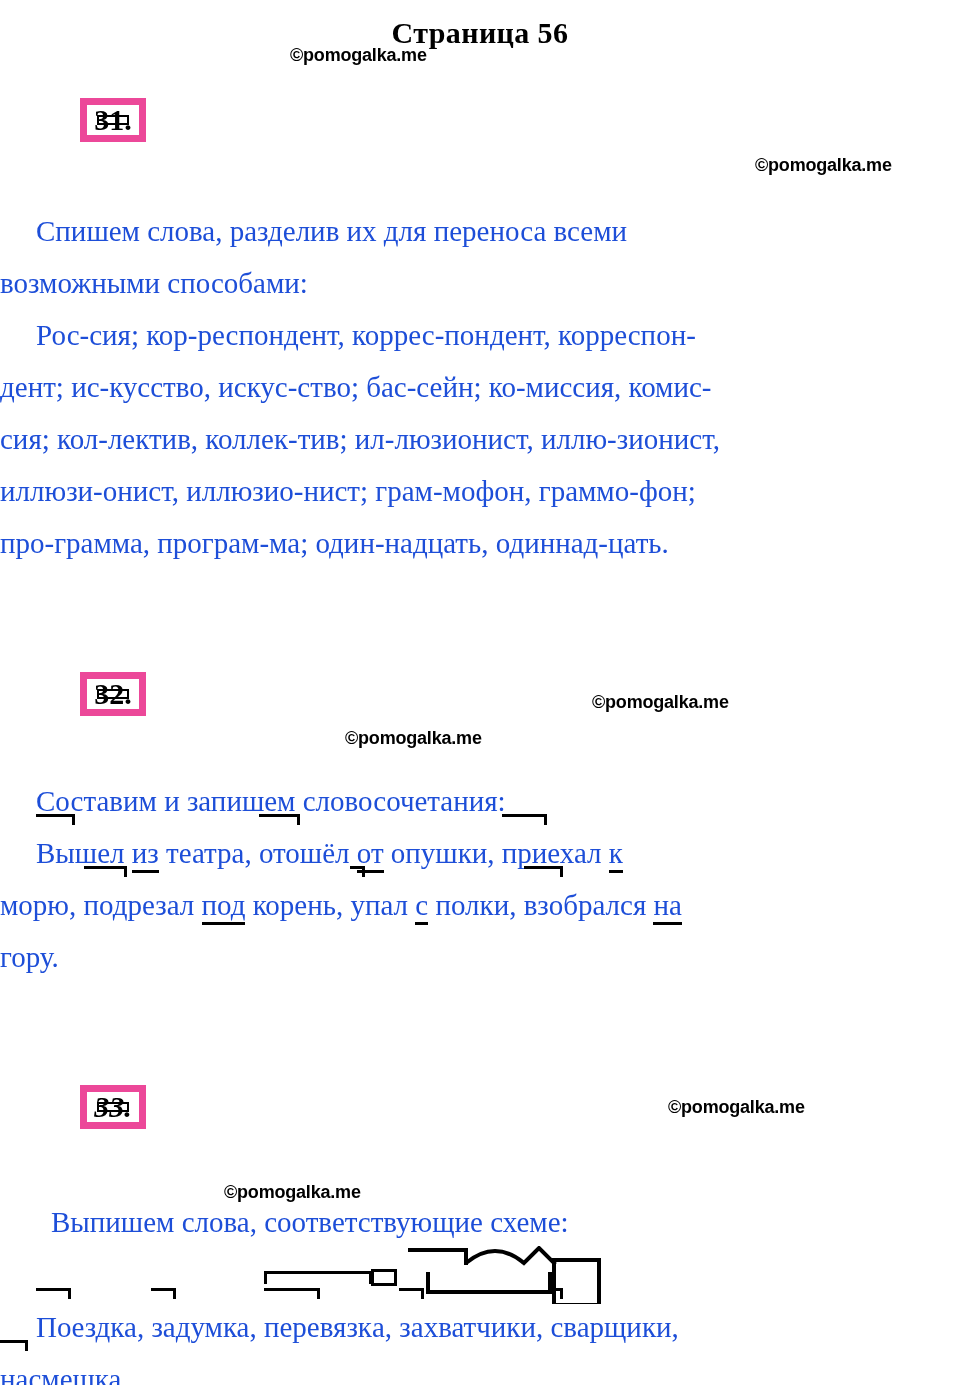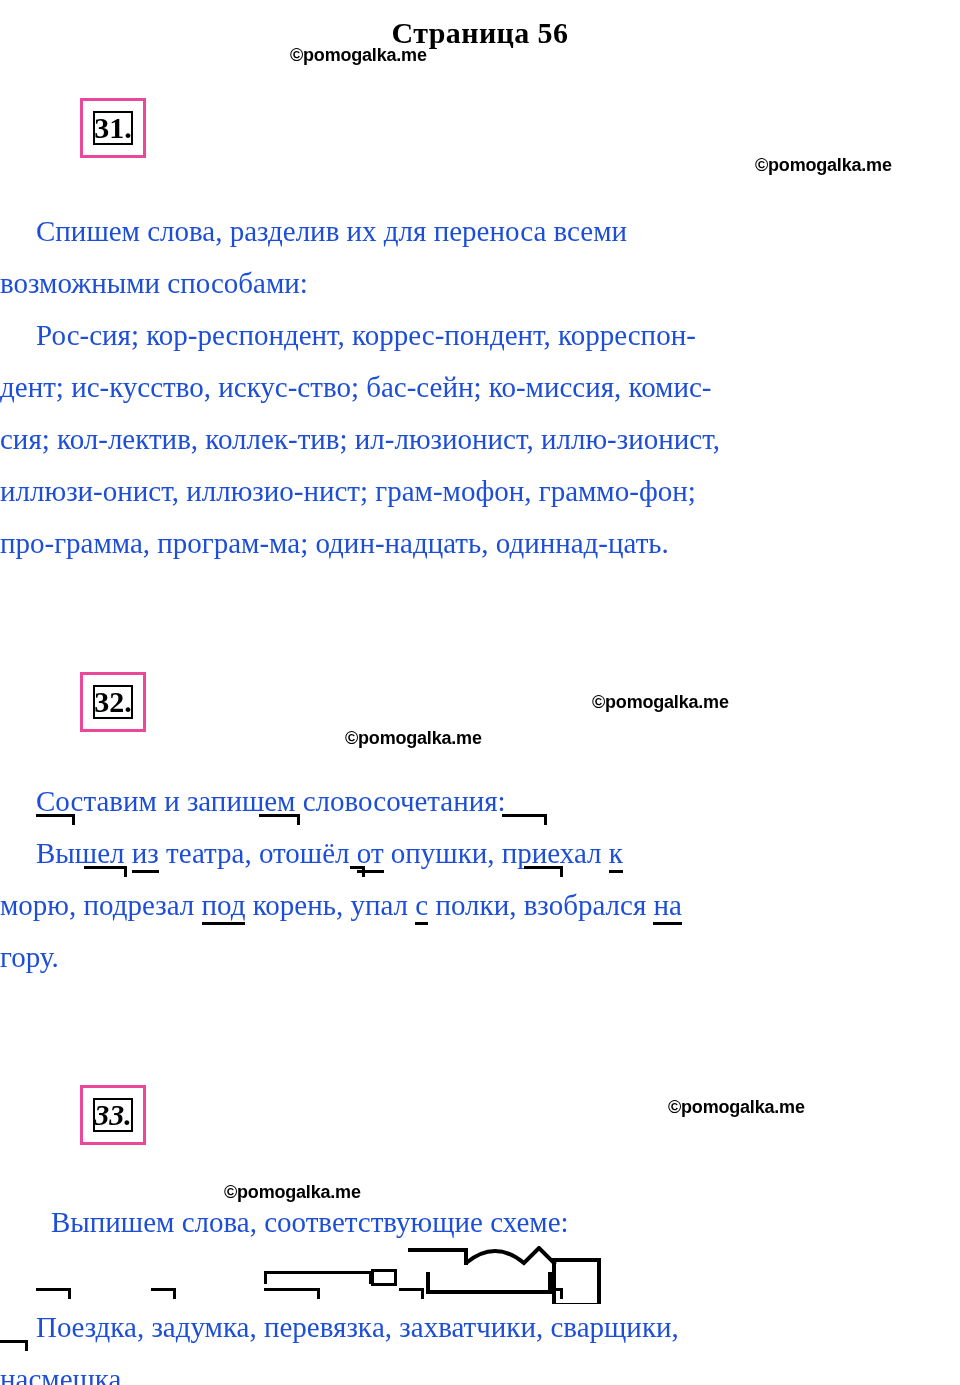--- a/index.html
+++ b/index.html
@@ -39,25 +39,25 @@
     font-size: 18px;
     color: #000000;
     white-space: nowrap;
     letter-spacing: -0.2px;
   }
 
   
   .ex-badge {
     position: absolute;
     box-sizing: border-box;
-    border: 3px solid #ec4899;
+    border: 7px solid #ec4899;
     background: #fff;
     padding: 8px;
     width: 66px;
-    height: 60px;
+    height: 44px;
   }
   .ex-badge .inner {
     box-sizing: border-box;
     width: 100%;
     height: 100%;
     border: 2px solid #fff;
     outline: 2px solid #000;
     outline-offset: -4px;
     display: flex;
     align-items: center;

